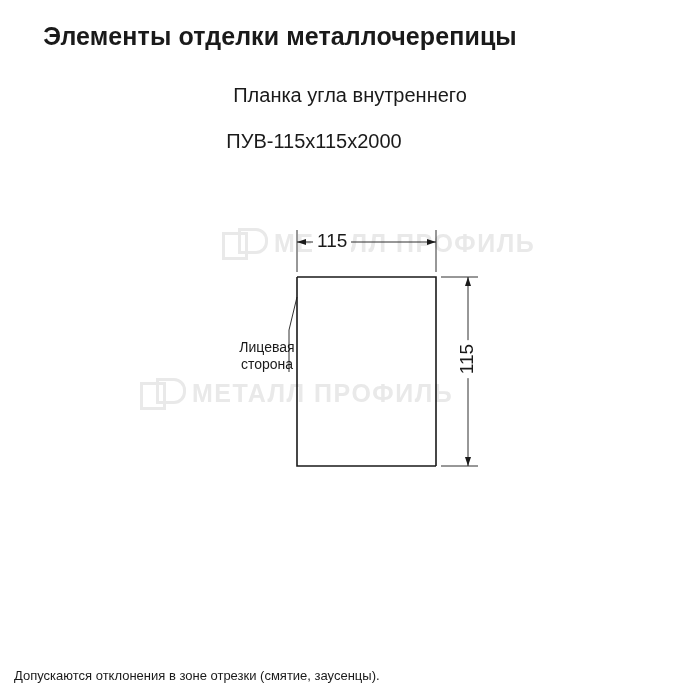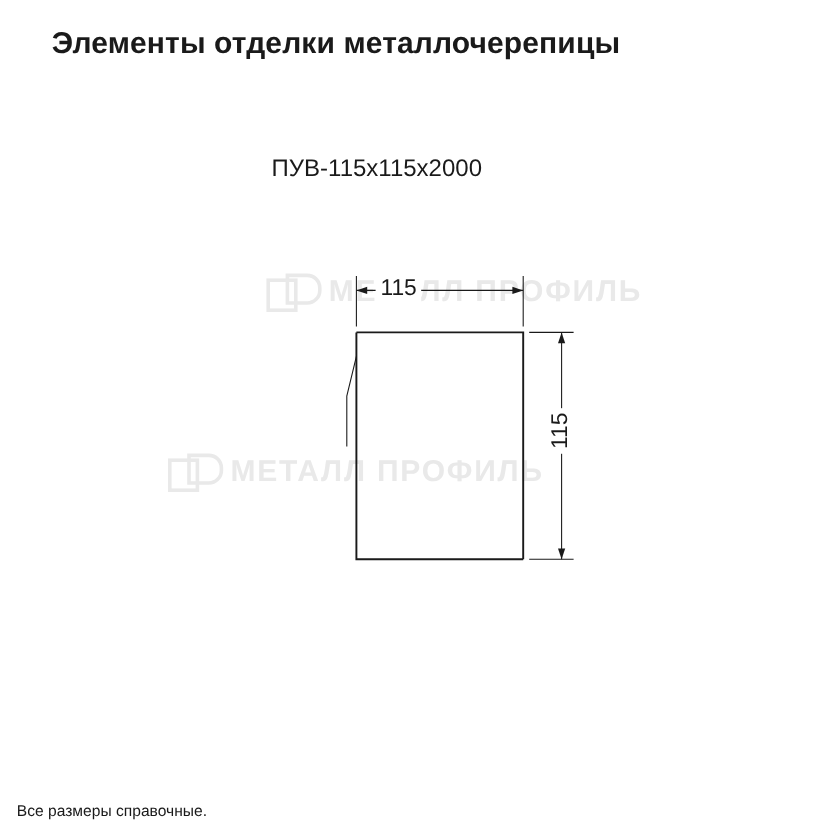--- a/index.html
+++ b/index.html
@@ -134,20 +134,21 @@
     line-height: 21px;
     color: #1a1a1a;
   }
 </style>
 </head>
 <body>
 
 <div class="page">
 
   <div class="title-main">Элементы отделки металлочерепицы</div>
+  <div class="title-sub">Планка угла внутреннего</div>
   <div class="title-code">ПУВ-115х115х2000</div>
 
   <div class="watermark wm-1">
     <span class="wm-mark"></span>
     <span>МЕТАЛЛ ПРОФИЛЬ</span>
   </div>
   <div class="watermark wm-2">
     <span class="wm-mark"></span>
     <span>МЕТАЛЛ ПРОФИЛЬ</span>
   </div>
@@ -179,18 +180,22 @@
     </g>
 
     <g stroke="#1a1a1a" stroke-width="0.9" fill="none">
       <path d="M 297 297 L 289 330 L 289 372"></path>
     </g>
   </svg>
 
   <div class="dim-label dim-top">115</div>
   <div class="dim-label dim-right">115</div>
 
+  <div class="callout-label">
+    <div>Лицевая</div>
+    <div>сторона</div>
+  </div>
 
   <div class="footer">
-    <div>Все размеры справочные.</div>
+    <div>Допускаются отклонения в зоне отрезки (смятие, заусенцы).</div>
   </div>
 
 </div>
 
 </body></html>

